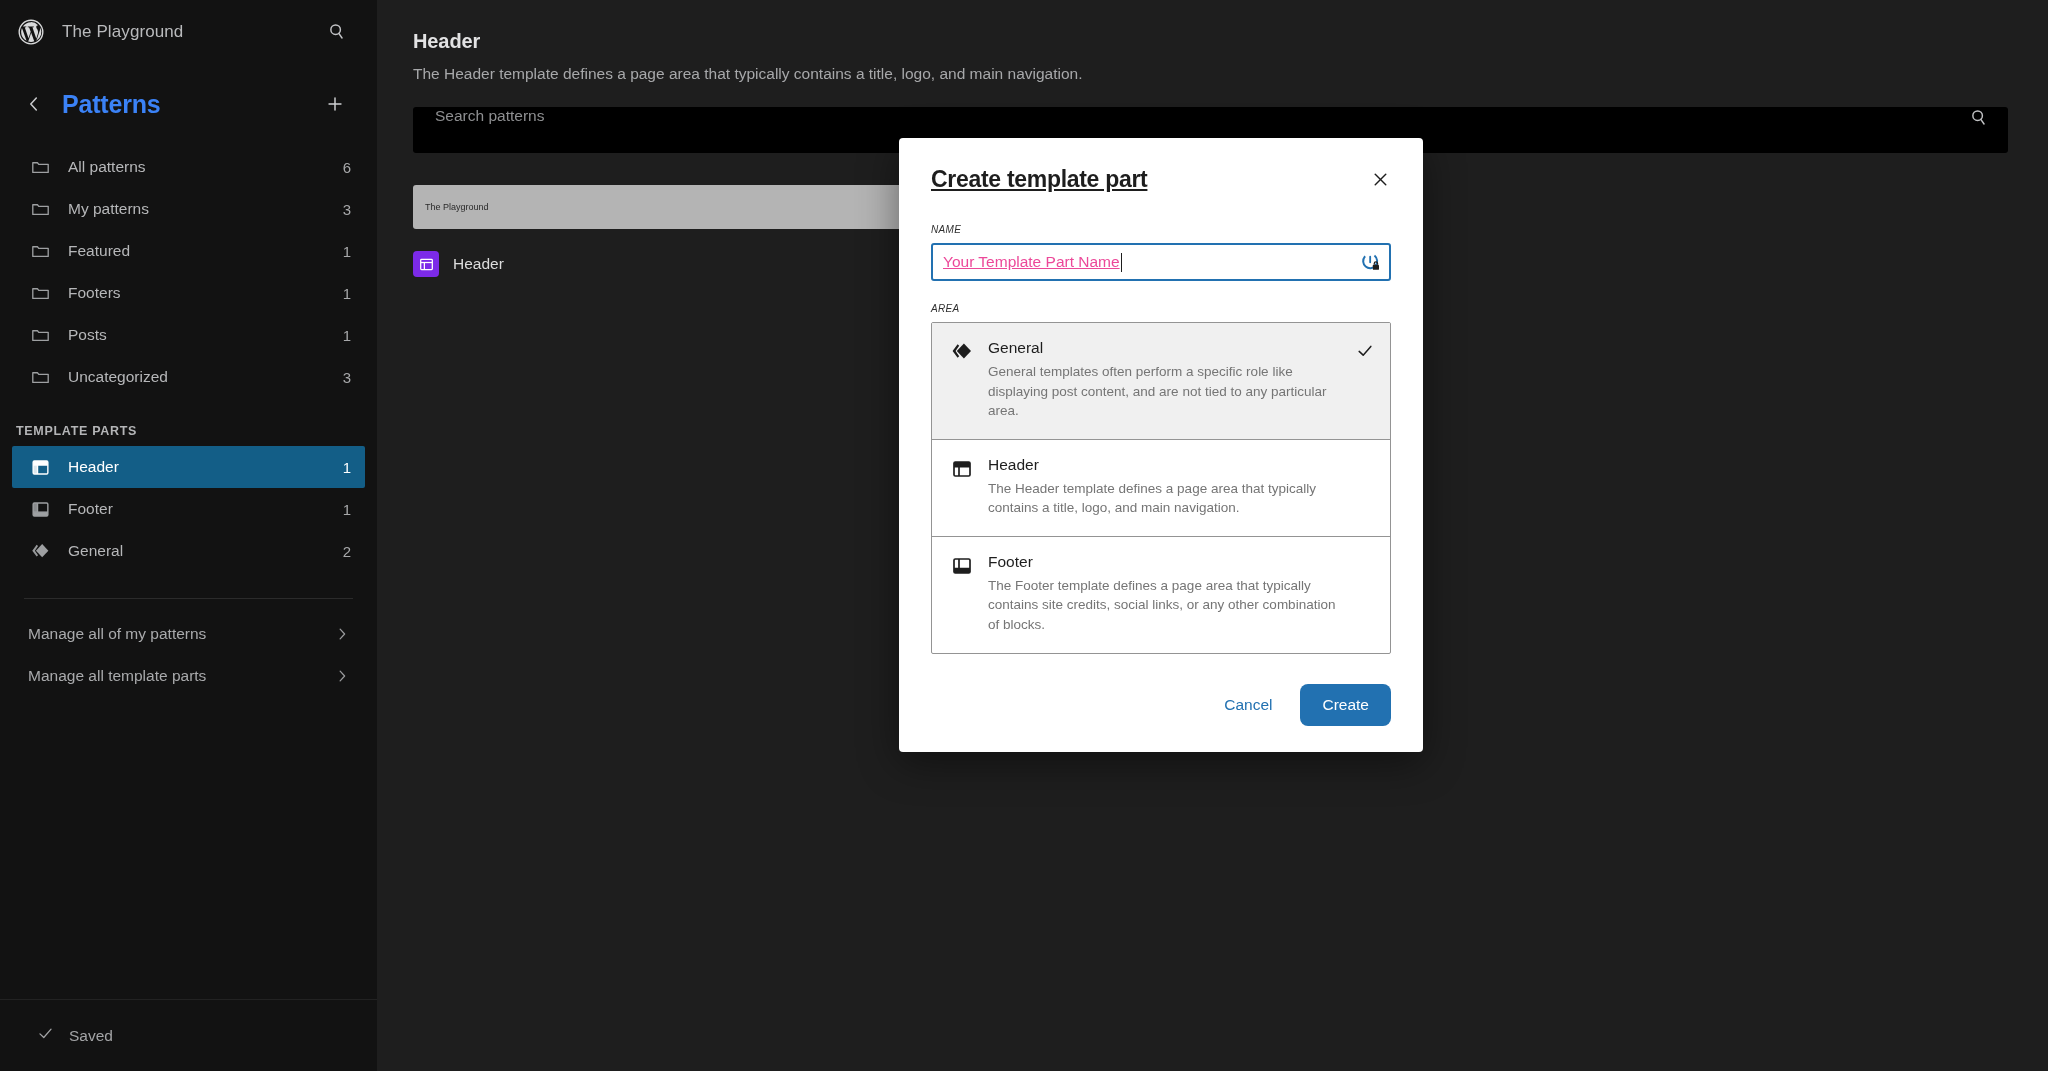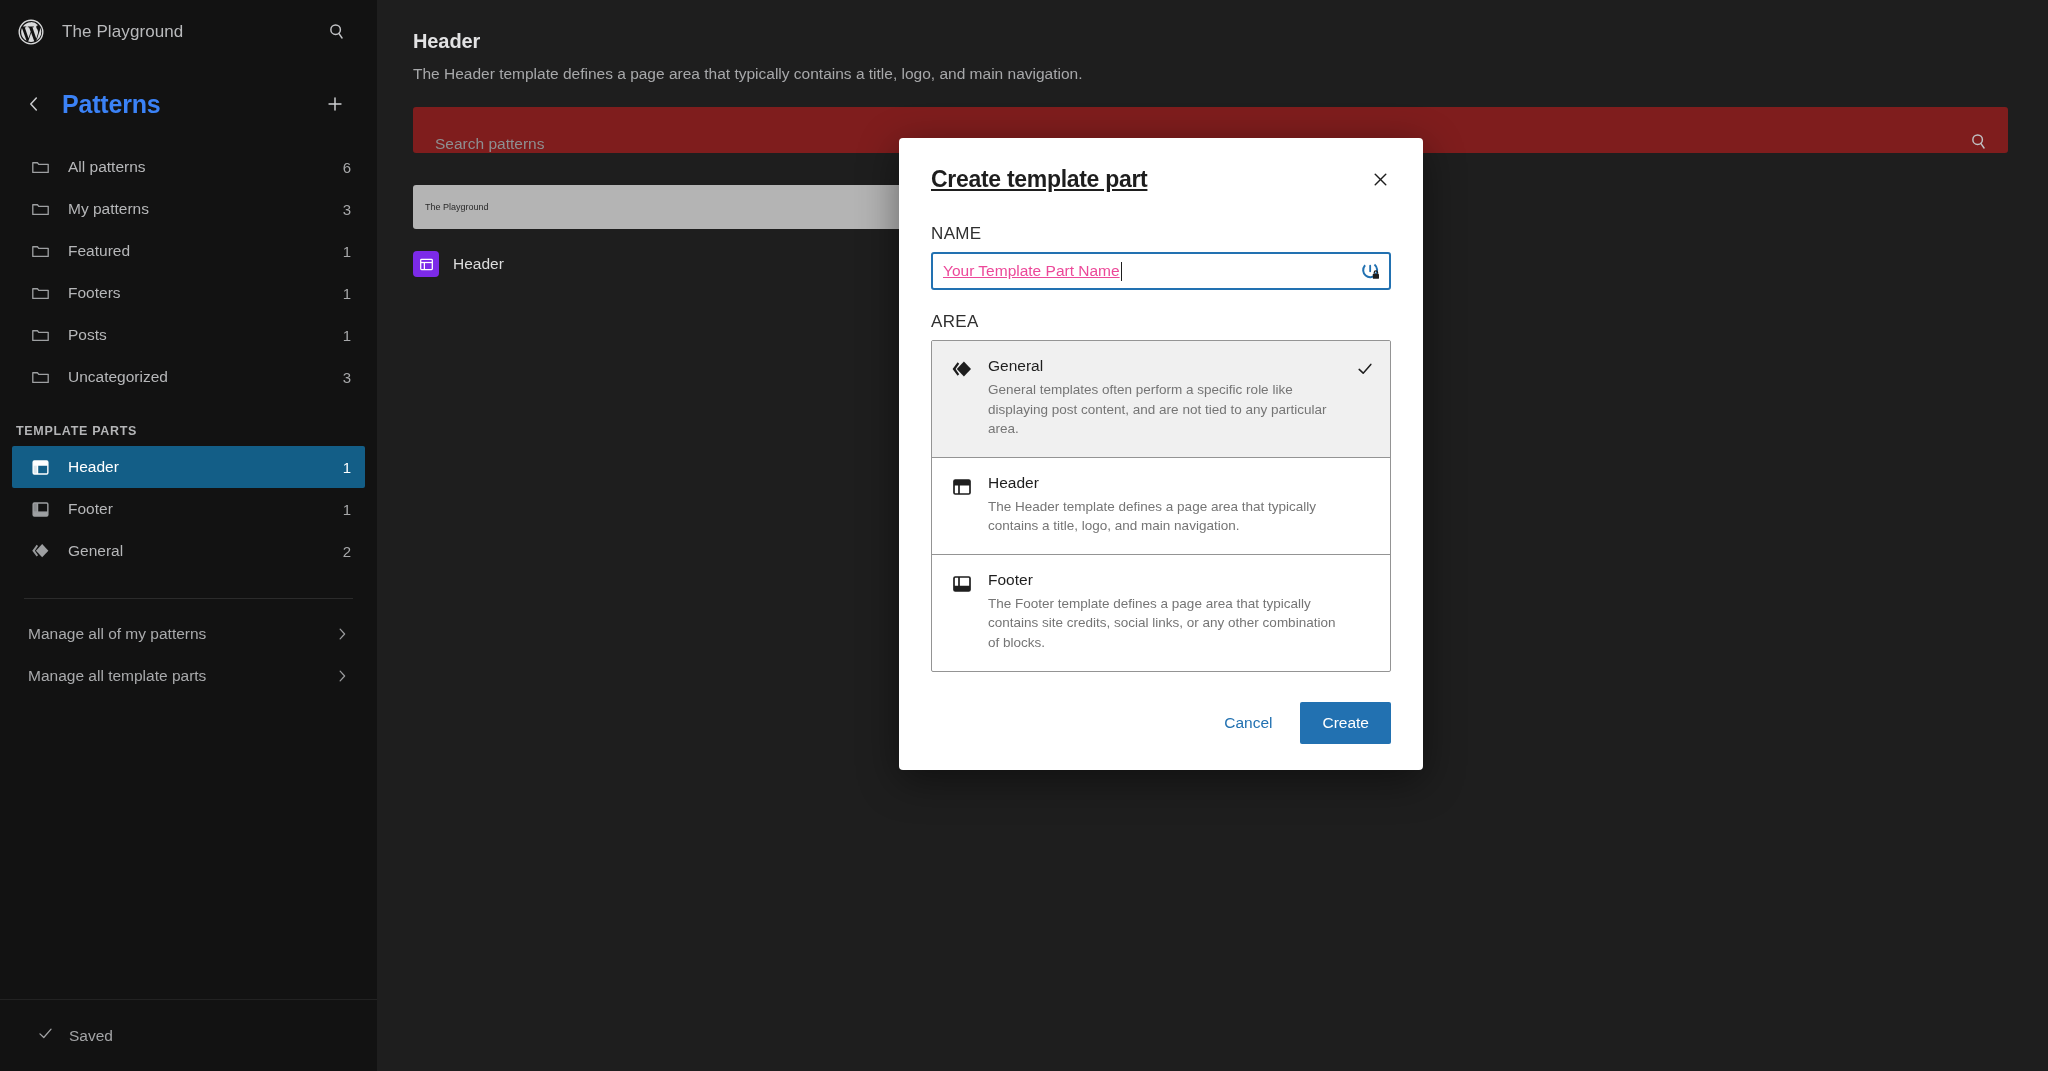--- a/index.html
+++ b/index.html
@@ -89,22 +89,22 @@
     flex: 1; height: 1071px; background: #1e1e1e;
     padding: 30px 40px 0 36px; position: relative;
   }
   .main-title {
     font-size: 20px; font-weight: 700; color: #e3e3e4; margin-bottom: 12px; letter-spacing: -.1px;
   }
   .main-desc {
     font-size: 15.5px; color: #a7a8aa; margin-bottom: 24px;
   }
   .search-box {
-    height: 46px; background: #7f1d1d; border-radius: 3px;
-    display: flex; align-items: flex-end; padding: 0 18px 0 22px;
+    height: 46px; background: #000000; border-radius: 3px;
+    display: flex; align-items: flex-start; padding: 0 18px 0 22px;
     color: #8e8f91; font-size: 15.5px; cursor: text;
   }
   .search-box .ph { flex: 1; }
   .search-box .s-icon { color: #c0c1c3; display:flex; }
 
   .pattern-grid { margin-top: 32px; display: flex; gap: 24px; flex-wrap: wrap; }
   .pattern-card { width: 528px; }
   .pattern-preview {
     height: 44px; background: #b4b4b4; border-radius: 3px;
     display: flex; align-items: center; padding: 0 12px;
@@ -124,22 +124,22 @@
     width: 524px; background: #fff; border-radius: 4px;
     box-shadow: 0 10px 40px rgba(0,0,0,.45);
     padding: 28px 32px 26px 32px;
     font-family: "Liberation Sans", sans-serif;
   }
   .modal-head { display: flex; align-items: flex-start; margin-bottom: 28px; }
   .modal-title { font-size: 23px; font-weight: 700; color: #1e1e1e; flex: 1; letter-spacing: -.3px; text-decoration: underline; }
   .close-x { width: 34px; height: 34px; display:flex; align-items:center; justify-content:center; cursor:pointer; color:#1e1e1e; margin-top:-4px; margin-right:-6px;}
 
   .field-label {
-    font-size: 17px; color: #2f2f2f; letter-spacing: .35px;
-    text-transform: uppercase; margin-bottom: 8px;
+    font-size: 10px; color: #2f2f2f; letter-spacing: .35px;
+    text-transform: uppercase; margin-bottom: 8px; font-style: italic;
   }
   .text-input {
     position: relative; height: 38px;
     border: 2px solid #2271b1; border-radius: 3px;
     display: flex; align-items: center; padding: 0 38px 0 10px;
     background: #fff;
   }
   .text-input .val { font-size: 15.5px; color: #ec4899; text-decoration: underline; }
   .caret {
     width: 1px; height: 19px; background: #1e1e1e; margin-left: 1px;
@@ -159,21 +159,21 @@
   .area-name { font-size: 15.5px; color: #1e1e1e; margin-bottom: 5px; }
   .area-desc { font-size: 13.5px; line-height: 1.45; color: #757575; }
   .area-check { width: 22px; flex: 0 0 22px; color:#1e1e1e; display:flex; align-items:flex-start; justify-content:center; margin-top:2px;}
 
   .modal-actions { display: flex; justify-content: flex-end; align-items: center; gap: 14px; margin-top: 30px; }
   .btn-link {
     background: none; border: 0; color: #2271b1; font-size: 15.5px;
     padding: 10px 14px; cursor: pointer; font-family: inherit; border-radius: 2px;
   }
   .btn-primary {
-    background: #2271b1; color: #fff; border: 0; border-radius: 2px;
+    background: #2271b1; color: #fff; border: 0; border-radius: 8px;
     font-size: 15.5px; padding: 12px 22px; cursor: pointer; font-family: inherit;
   }
 </style>
 </head>
 <body>
 
 <div class="app">
 
   <div class="sidebar">
 

